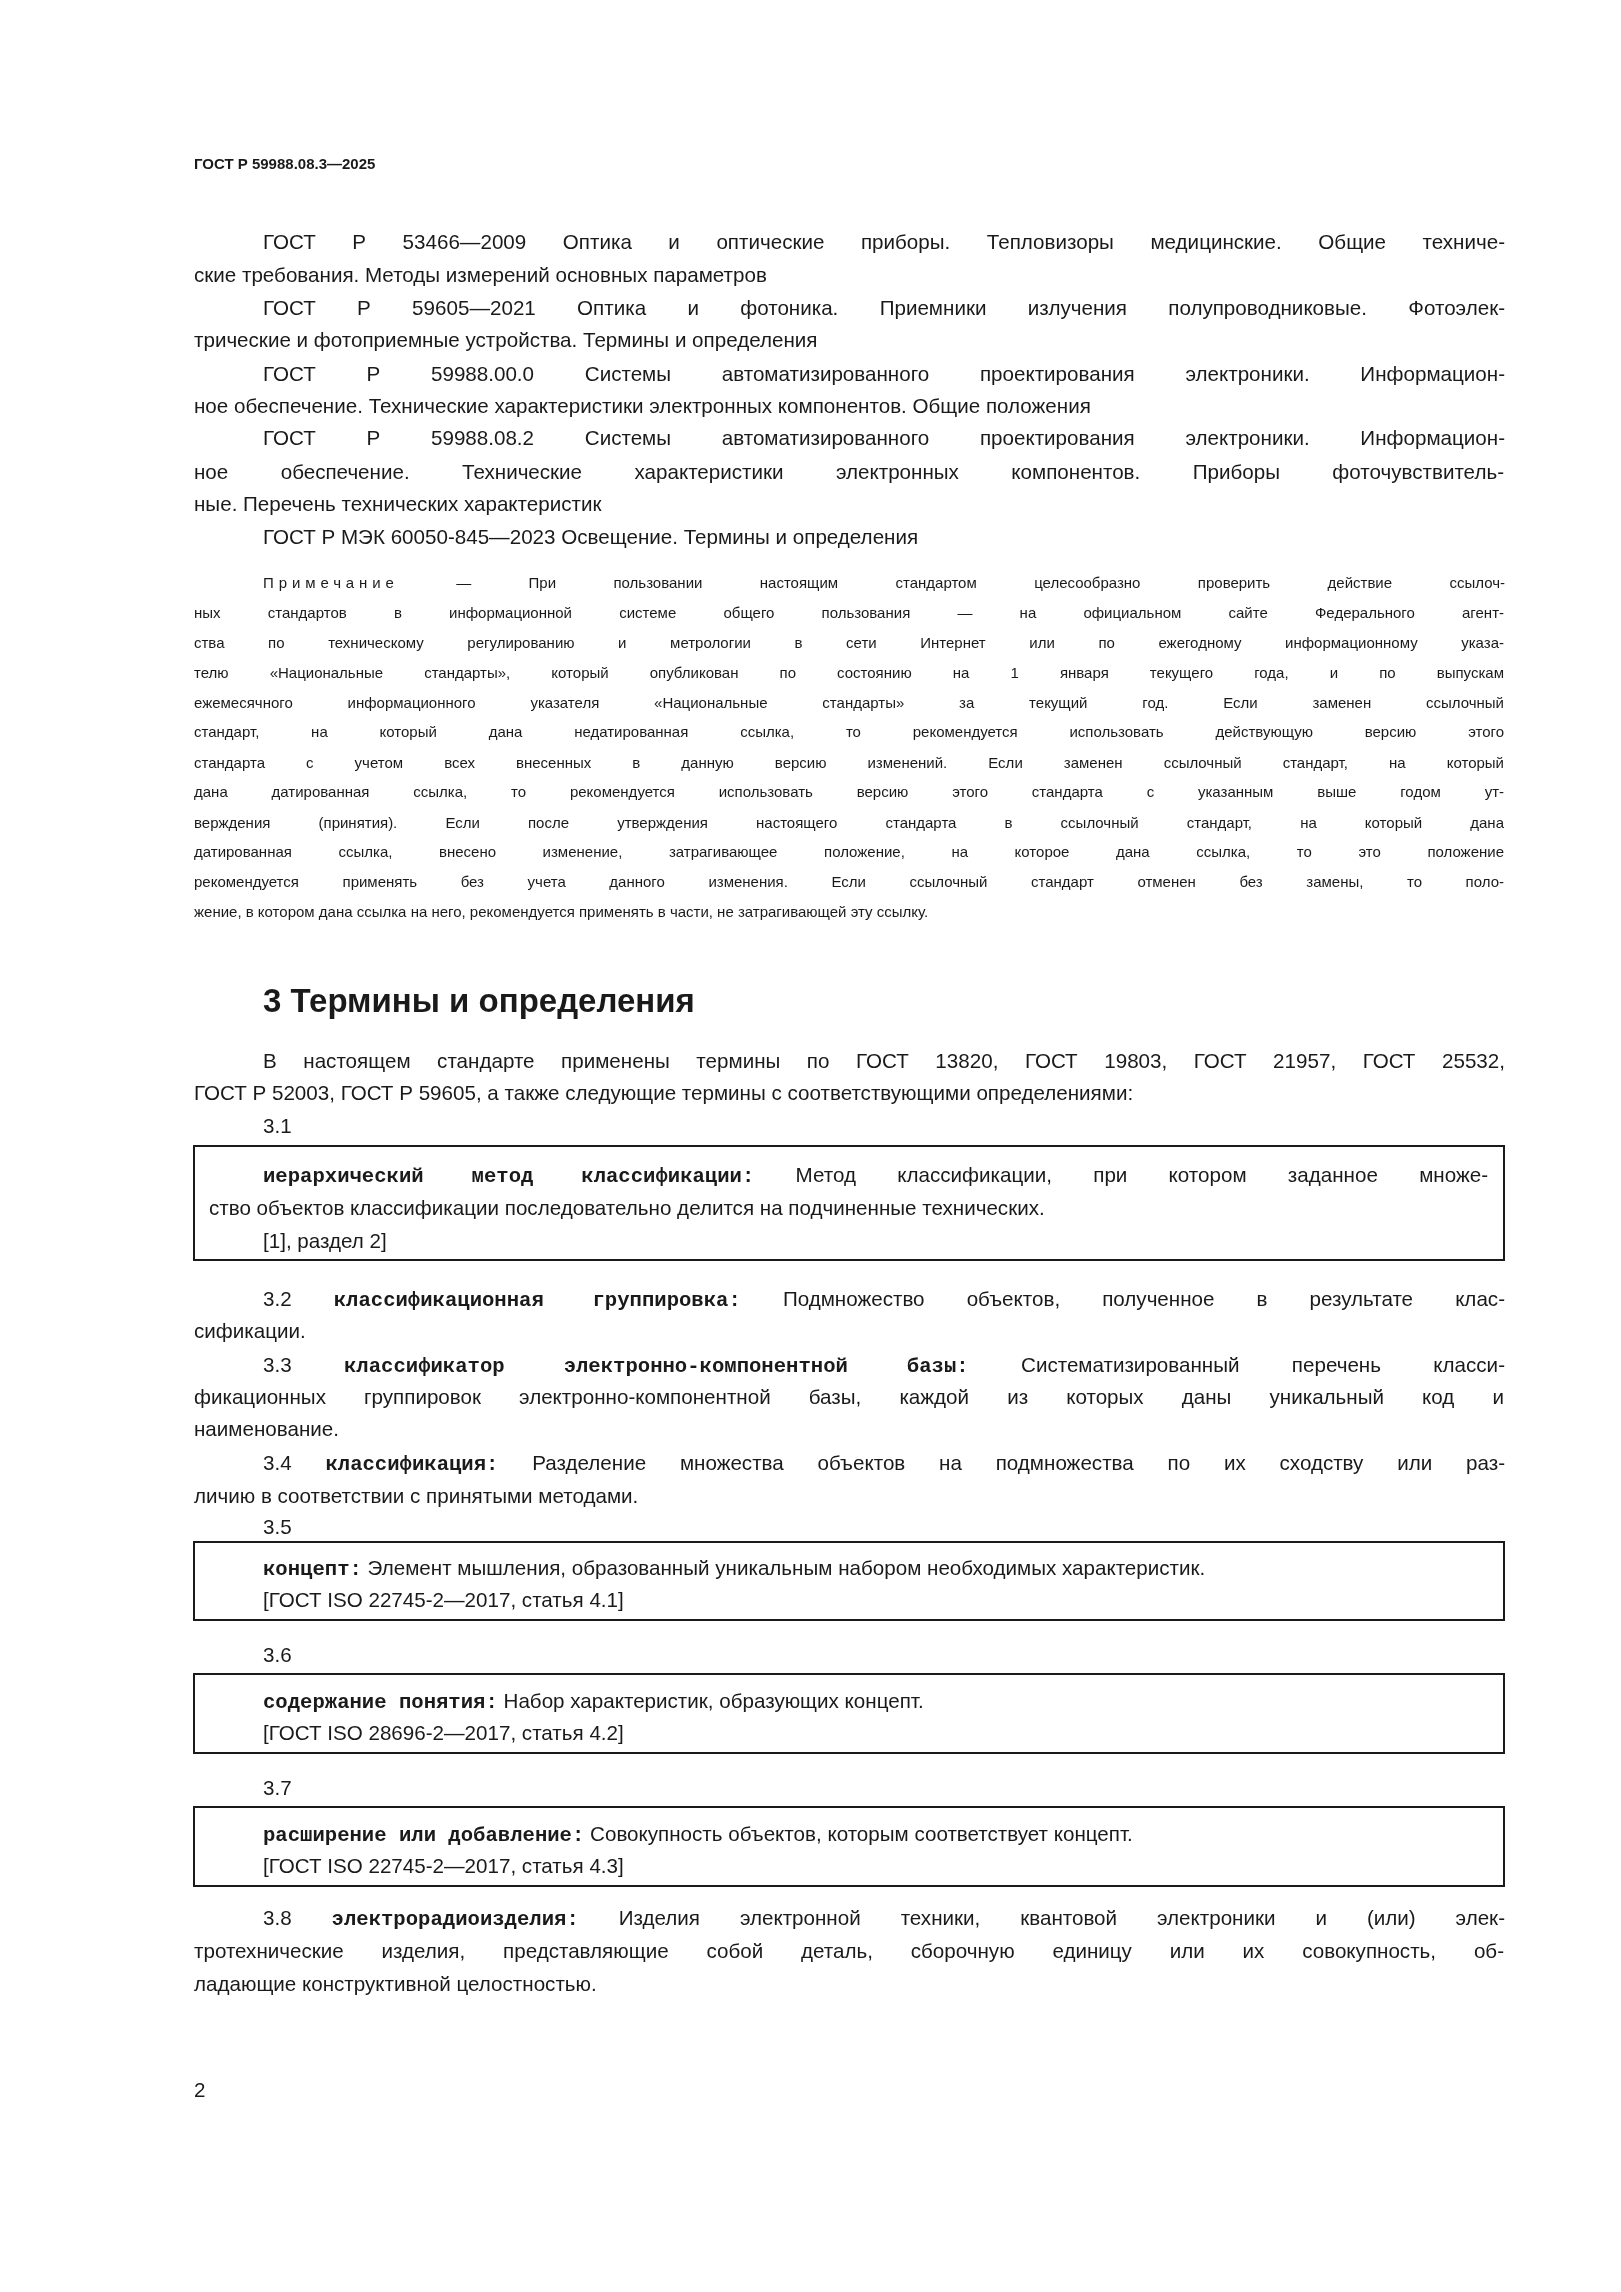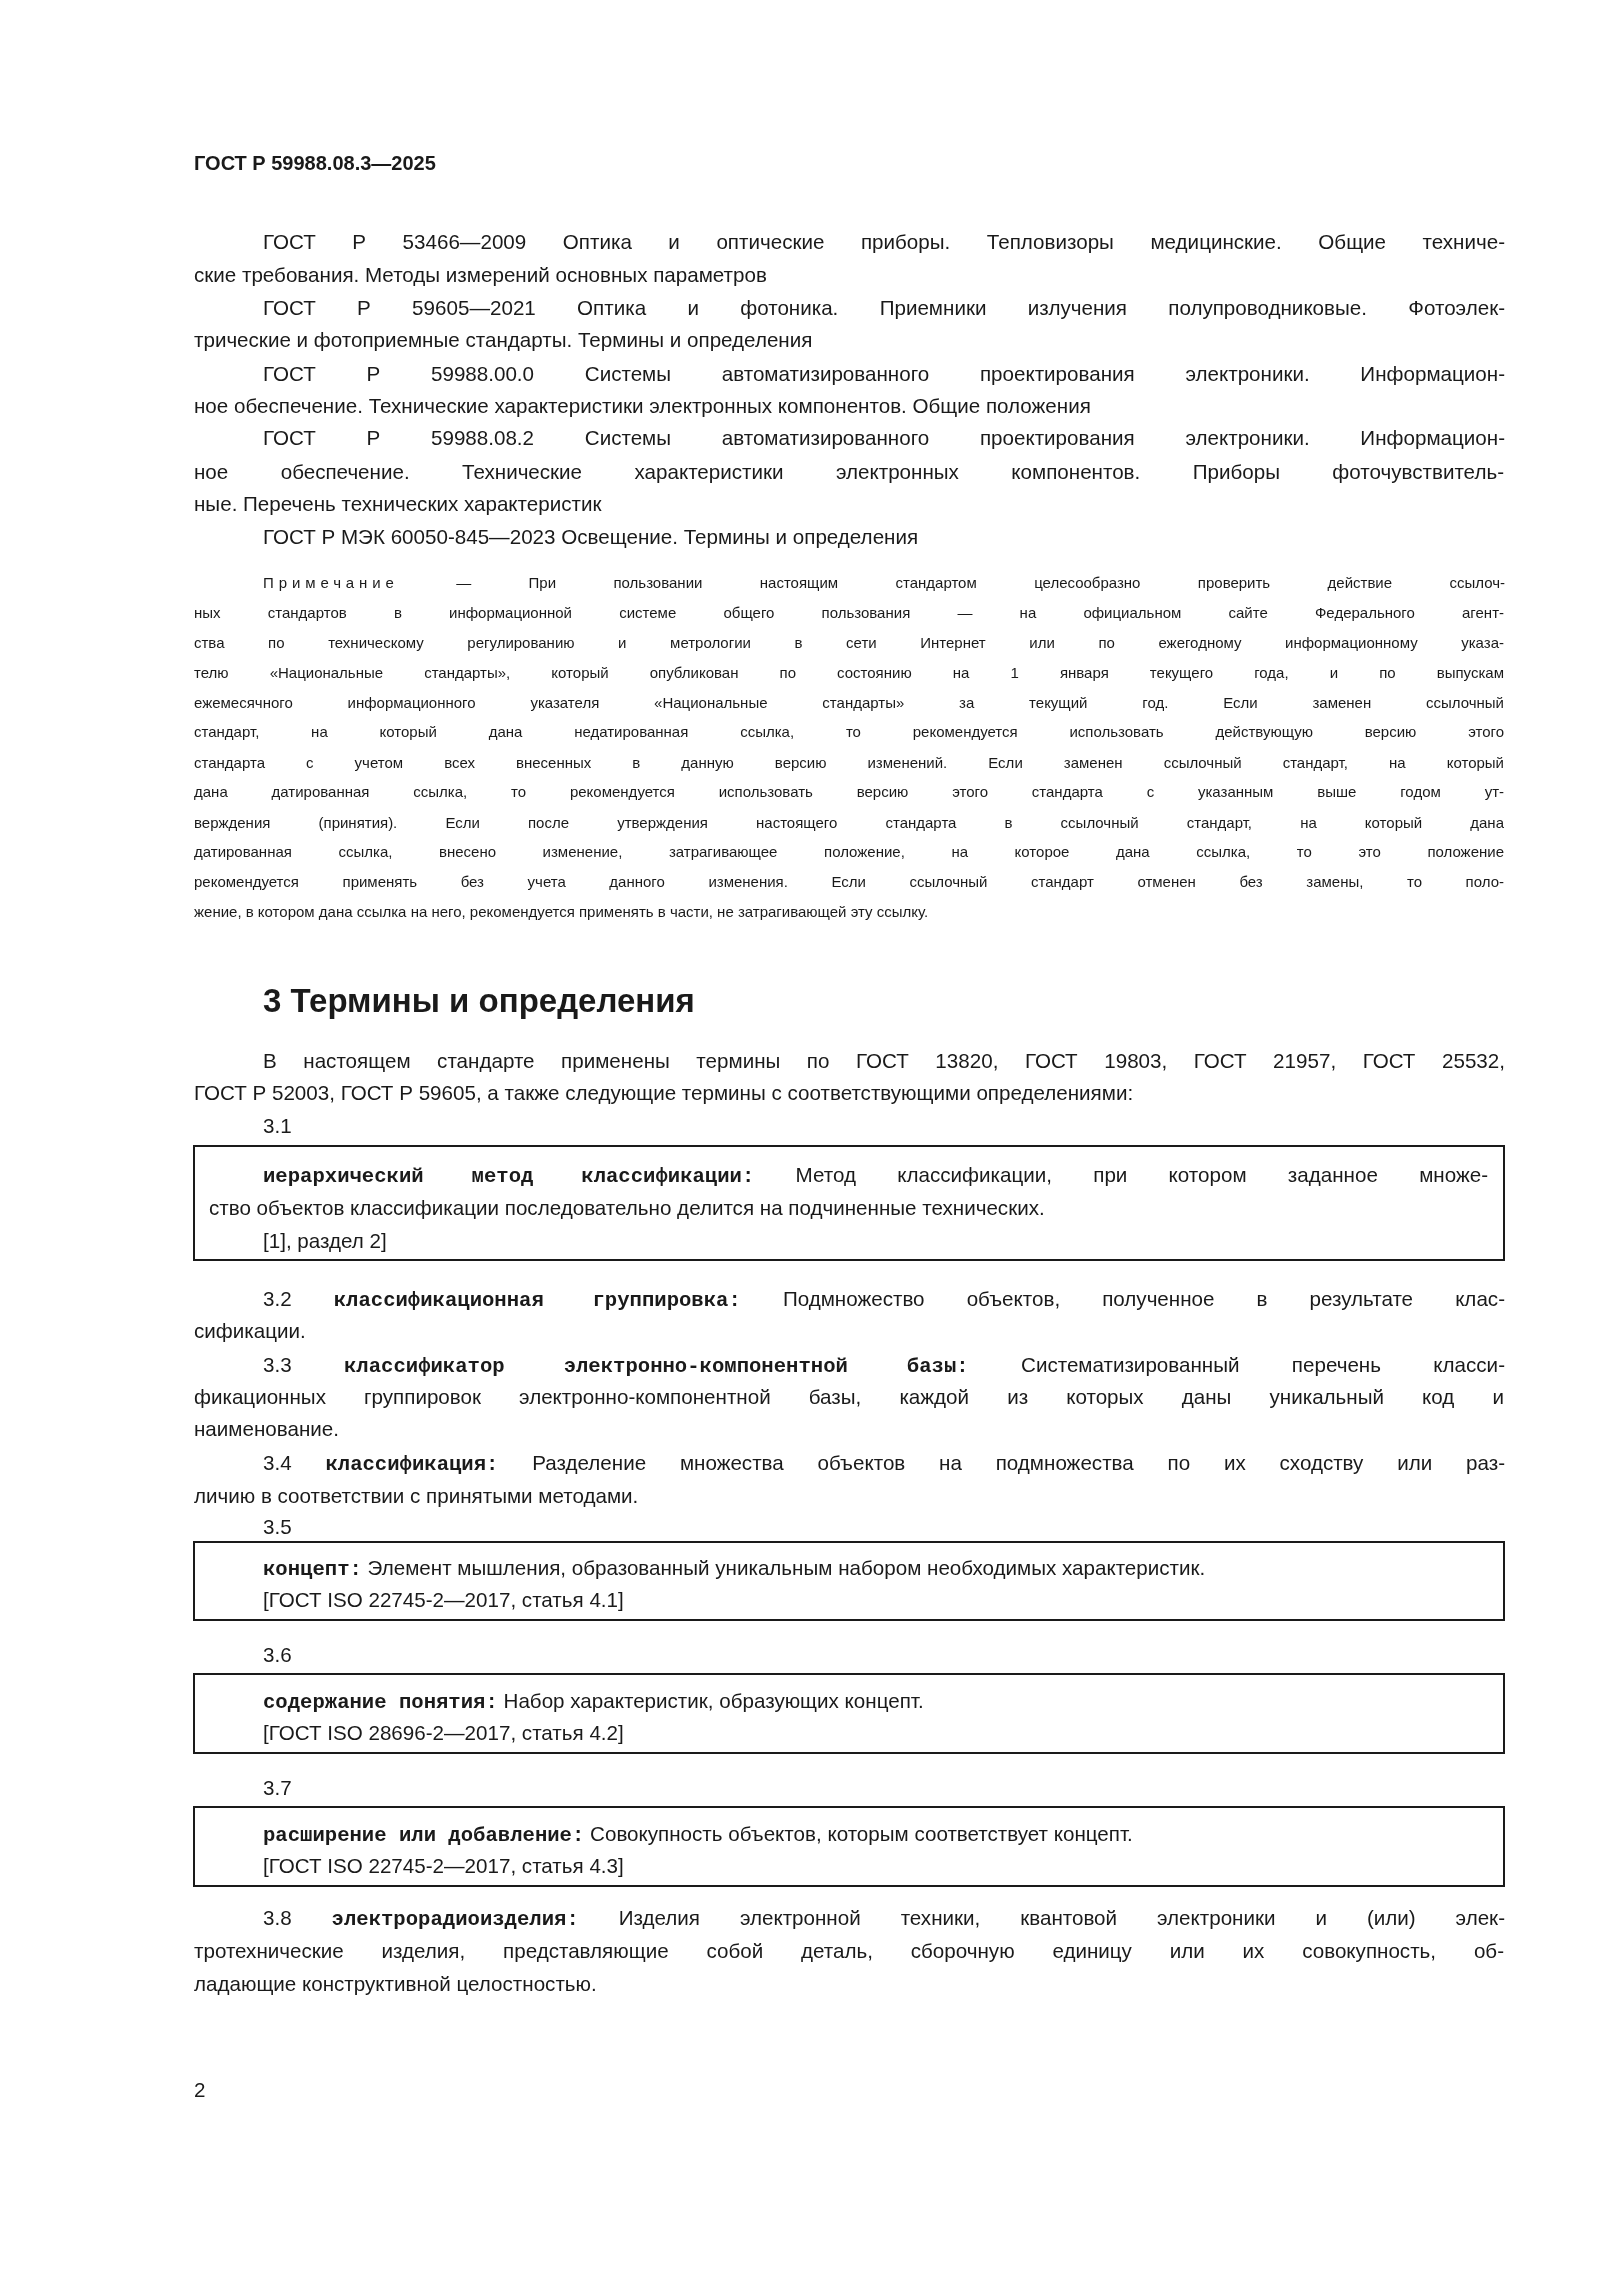--- a/index.html
+++ b/index.html
@@ -4,35 +4,35 @@
 <style>
   html, body { margin: 0; padding: 0; background: #ffffff; }
   body { width: 1621px; height: 2293px; position: relative; overflow: hidden;
          font-family: "Liberation Sans", "DejaVu Sans", sans-serif; color: #1a1a1a; }
   #page { position: absolute; left: 0; top: 0; width: 1621px; height: 2293px; background: #fff; }
   .ln { position: absolute; white-space: nowrap; font-size: 20.6px; line-height: 23.5px; height: 23.5px; }
   .ln.j { text-align: justify; text-align-last: justify; white-space: normal; overflow: hidden; }
   .ln.note { font-size: 15px; line-height: 21.6px; height: 21.6px; }
   .b { font-weight: bold; font-family: Liberation Mono, monospace; }
   .sp { letter-spacing: 4.9px; }
-  .hdr { position: absolute; left: 194px; top: 151px; font-size: 20px; font-weight: bold; line-height: 25.5px; white-space: nowrap; }
+  .hdr { position: absolute; left: 194px; top: 151px; font-size: 15px; font-weight: bold; line-height: 25.5px; white-space: nowrap; }
   .h2 { position: absolute; left: 263px; top: 984px; font-size: 33px; font-weight: bold; line-height: 33px; white-space: nowrap; }
   .box { position: absolute; left: 193px; width: 1308px; border: 2.9px solid #1a1a1a; box-sizing: content-box; }
   .pageno { position: absolute; left: 194px; top: 2078px; font-size: 20.6px; line-height: 23.5px; }
 </style>
 </head>
 <body>
 
 <div id="page">
   <div class="hdr">ГОСТ Р 59988.08.3—2025</div>
   <div id="refs">
       <div class="ln j" style="left: 263px; top: 230px; width: 1242px;"><span>ГОСТ Р 53466—2009 Оптика и оптические приборы. Тепловизоры медицинские. Общие техниче-</span></div>
       <div class="ln" style="left: 194px; top: 263px; width: 1310px;"><span>ские требования. Методы измерений основных параметров</span></div>
       <div class="ln j" style="left: 263px; top: 296px; width: 1242px;"><span>ГОСТ Р 59605—2021 Оптика и фотоника. Приемники излучения полупроводниковые. Фотоэлек-</span></div>
-      <div class="ln" style="left: 194px; top: 328px; width: 1310px;"><span>трические и фотоприемные стандарты. Термины и определения</span></div>
+      <div class="ln" style="left: 194px; top: 328px; width: 1310px;"><span>трические и фотоприемные устройства. Термины и определения</span></div>
       <div class="ln j" style="left: 263px; top: 362px; width: 1242px;"><span>ГОСТ Р 59988.00.0 Системы автоматизированного проектирования электроники. Информацион-</span></div>
       <div class="ln" style="left: 194px; top: 394px; width: 1310px;"><span>ное обеспечение. Технические характеристики электронных компонентов. Общие положения</span></div>
       <div class="ln j" style="left: 263px; top: 426px; width: 1242px;"><span>ГОСТ Р 59988.08.2 Системы автоматизированного проектирования электроники. Информацион-</span></div>
       <div class="ln j" style="left: 194px; top: 460px; width: 1310px;"><span>ное обеспечение. Технические характеристики электронных компонентов. Приборы фоточувствитель-</span></div>
       <div class="ln" style="left: 194px; top: 492px; width: 1310px;"><span>ные. Перечень технических характеристик</span></div>
       <div class="ln" style="left: 263px; top: 525px; width: 1242px;"><span>ГОСТ Р МЭК 60050-845—2023 Освещение. Термины и определения</span></div>
     </div>
   <div id="note">
       <div class="ln j note" style="left: 263px; top: 572px; width: 1242px;"><span class="sp">Примечание</span><span> — При пользовании настоящим стандартом целесообразно проверить действие ссылоч-</span></div>
       <div class="ln j note" style="left: 194px; top: 602px; width: 1310px;"><span>ных стандартов в информационной системе общего пользования — на официальном сайте Федерального агент-</span></div>

